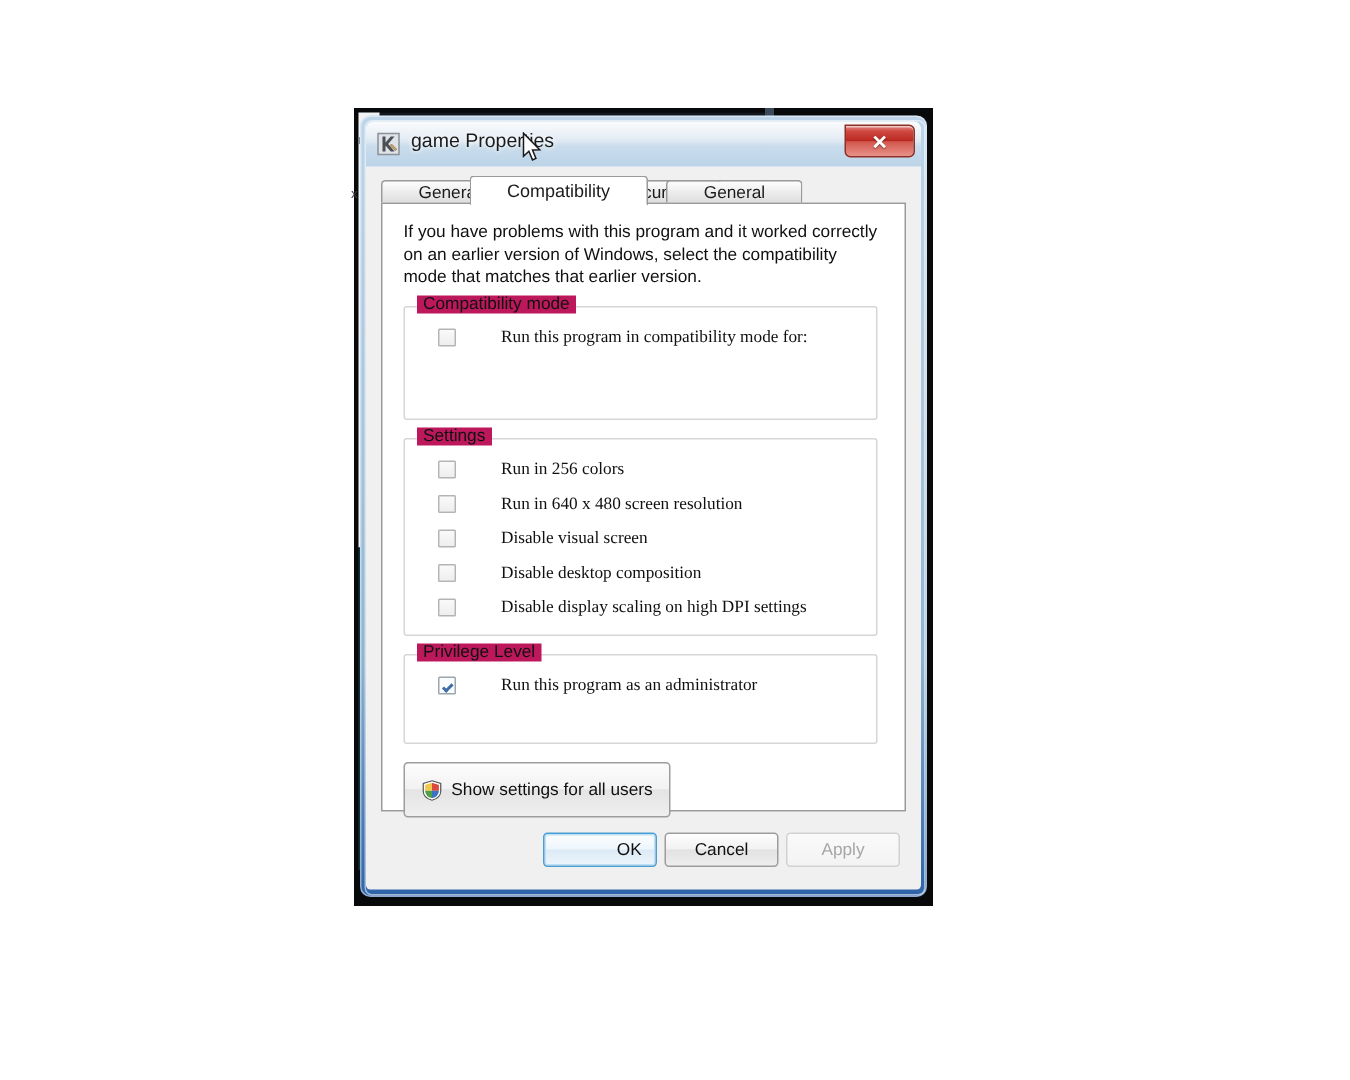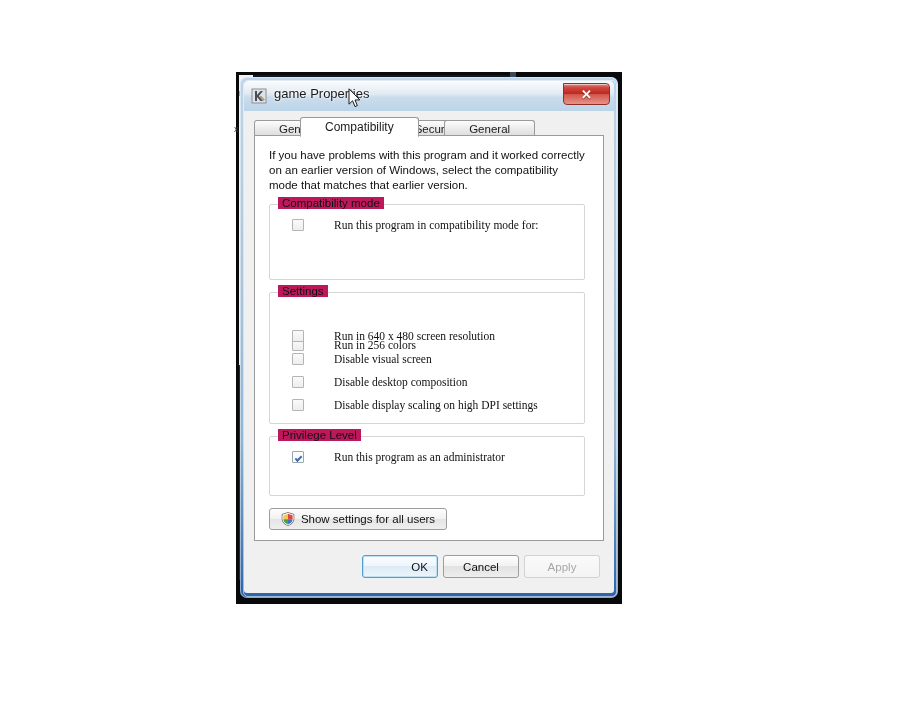--- a/index.html
+++ b/index.html
@@ -189,21 +189,21 @@
   }
   .combo-arrow {
     position:absolute; right:9px; top:8px;
     width:0; height:0;
     border-left:4px solid transparent; border-right:4px solid transparent;
     border-top:4px solid #b9b9b9;
   }
 
   
   .showall-btn {
-    position:absolute; left:14px; top:372px; width:178px; height:22px;
+    position:absolute; left:14px; top:372px; width:178px; height:37px;
     border:1px solid #9d9d9d; border-radius:3px;
     background: linear-gradient(180deg,#fdfdfd 0%, #f2f2f2 48%, #e4e4e4 50%, #efefef 100%);
     box-sizing:border-box;
     display:flex; align-items:center; justify-content:center;
   }
   .shield { width:14px; height:14px; flex:0 0 auto; }
   .showall-label {
     margin-left:6px; font-size:11.5px; color:#101010;
     font-family:"Liberation Sans", sans-serif; white-space:nowrap;
   }
@@ -269,21 +269,21 @@
 
       <div class="close-btn">
         <span class="close-x">✕</span>
       </div>
     </div>
 
     <div class="tabstrip">
       <div class="tab" id="tab0" style="left: 0px;">
         <span>General</span>
       </div>
-      <div class="tab selected" id="tab1" style="left: 46px; text-align: center;">
+      <div class="tab selected" id="tab1" style="left: 59px; text-align: center;">
         <span>Compatibility</span>
       </div>
       <div class="tab" id="tab2" style="left: 135.625px;">
         <span>Security</span>
       </div>
       <div class="tab" id="tab3" style="left: 190.172px;">
         <span>General</span>
       </div>
     </div>
 
@@ -297,21 +297,21 @@
         <div class="cbrow" style="left:22px; top:14px;">
           <span class="cbox"></span>
           <span class="cblabel">Run this program in compatibility mode for:</span>
         </div>
 
       </div>
 
       <div class="groupbox" id="gb-settings">
         <span class="group-label">Settings</span>
 
-        <div class="cbrow" style="left:22px; top:14px;margin-top:32px;">
+        <div class="cbrow" style="left:22px; top:14px;">
           <span class="cbox"></span>
           <span class="cblabel">Run in 256 colors</span>
         </div>
         <div class="cbrow" style="left:22px; top:37px;">
           <span class="cbox"></span>
           <span class="cblabel">Run in 640 x 480 screen resolution</span>
         </div>
         <div class="cbrow" style="left:22px; top:60px;">
           <span class="cbox"></span>
           <span class="cblabel">Disable visual screen</span>

